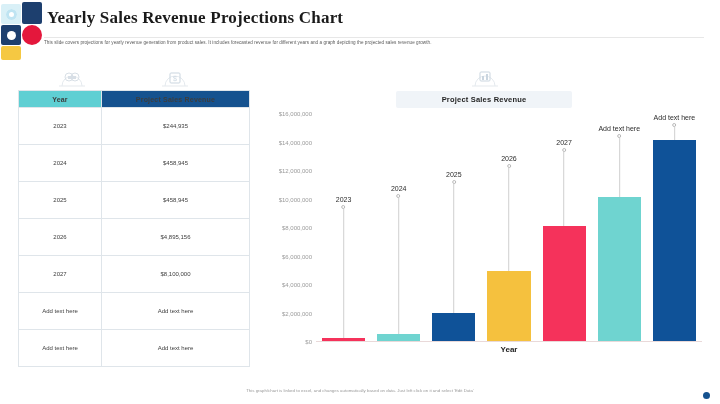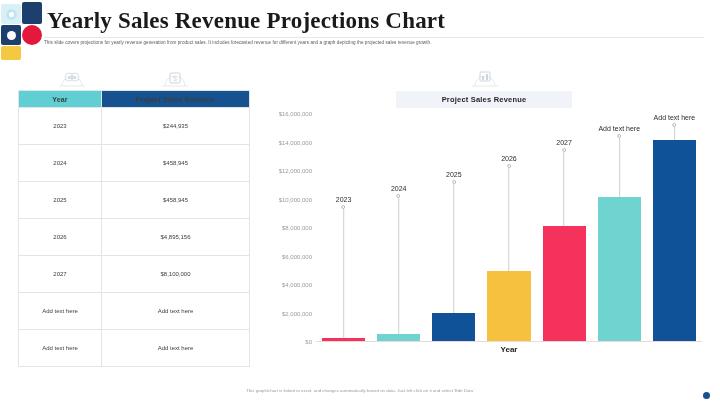--- a/index.html
+++ b/index.html
@@ -30,21 +30,21 @@
            border-radius:50%; background:#ffffff; }
   .lg-br { left: 22px; top: 23px; width: 20px; height: 20px; border-radius:50%;
            background: #e4173c; }
   .lg-y  { left: 1px;  top: 44px; width: 20px; height: 14px; border-radius: 2px;
            background: #f5c842; }
 
   
   .title {
     position: absolute; left: 47px; top: 8px;
     font-family: "Liberation Serif", serif;
-    font-size: 23px; font-weight: 700; color: #1a1a1a;
+    font-size: 17px; font-weight: 700; color: #1a1a1a;
     letter-spacing: .2px;
   }
   .subtitle {
     position: absolute; left: 44px; top: 40px; width: 640px;
     font-size: 4.6px; color: #5a5a5a; line-height: 1.5;
     letter-spacing: .05px;
   }
   .title-rule {
     position: absolute; left: 44px; top: 37px; width: 660px; height: 1px;
     background: #e7e7e7;

